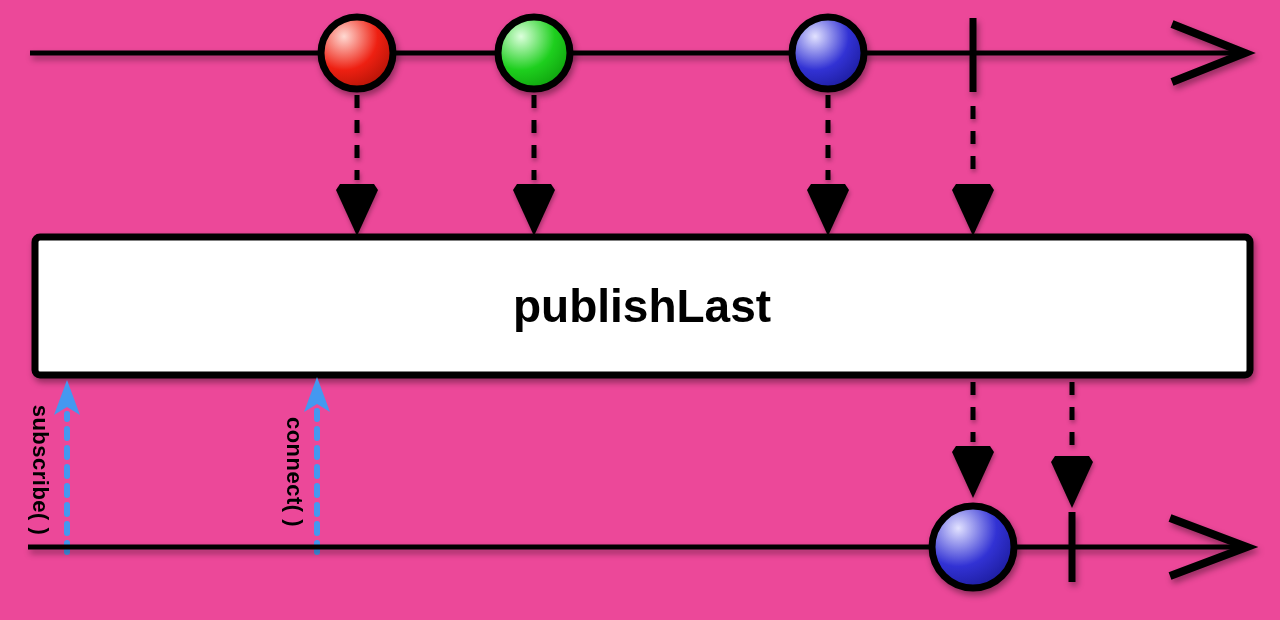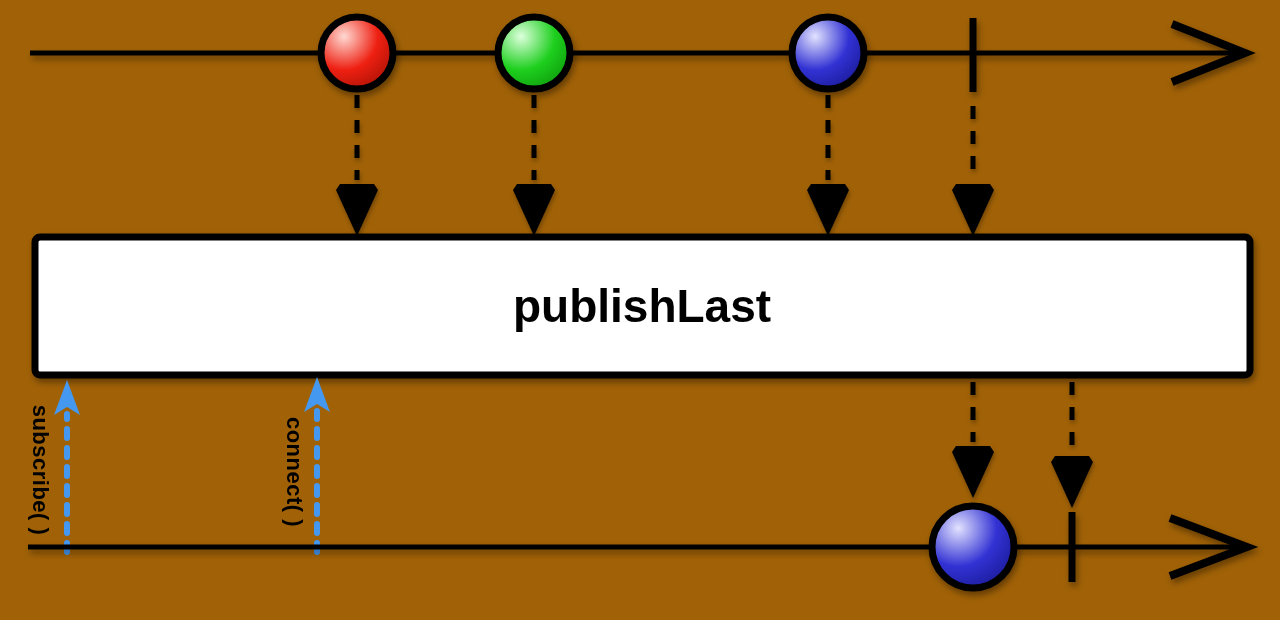--- a/index.html
+++ b/index.html
@@ -8,21 +8,21 @@
     background: #ffffff;
     width: 1280px;
     height: 620px;
     overflow: hidden;
     font-family: "Liberation Sans", sans-serif;
   }
   .canvas {
     position: relative;
     width: 1280px;
     height: 620px;
-    background: #a16207;
+    background: #ec4899;
   }
   svg { display: block; }
   .sh  { filter: drop-shadow(2px 4px 3px rgba(0,0,0,0.38)); }
   .sh2 { filter: drop-shadow(1px 3px 2px rgba(0,0,0,0.30)); }
   .op-label {
     font-family: "Liberation Sans", sans-serif;
     font-weight: bold;
     font-size: 46px;
     fill: #000000;
   }

